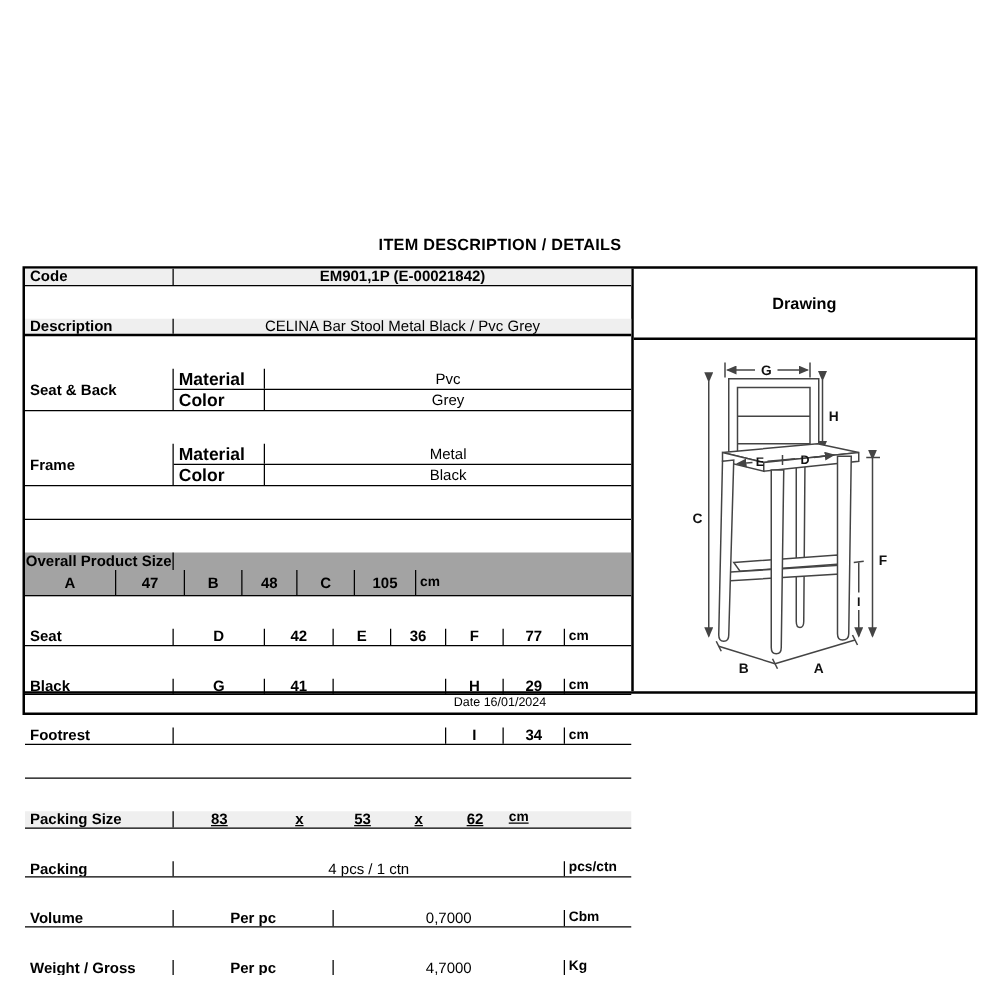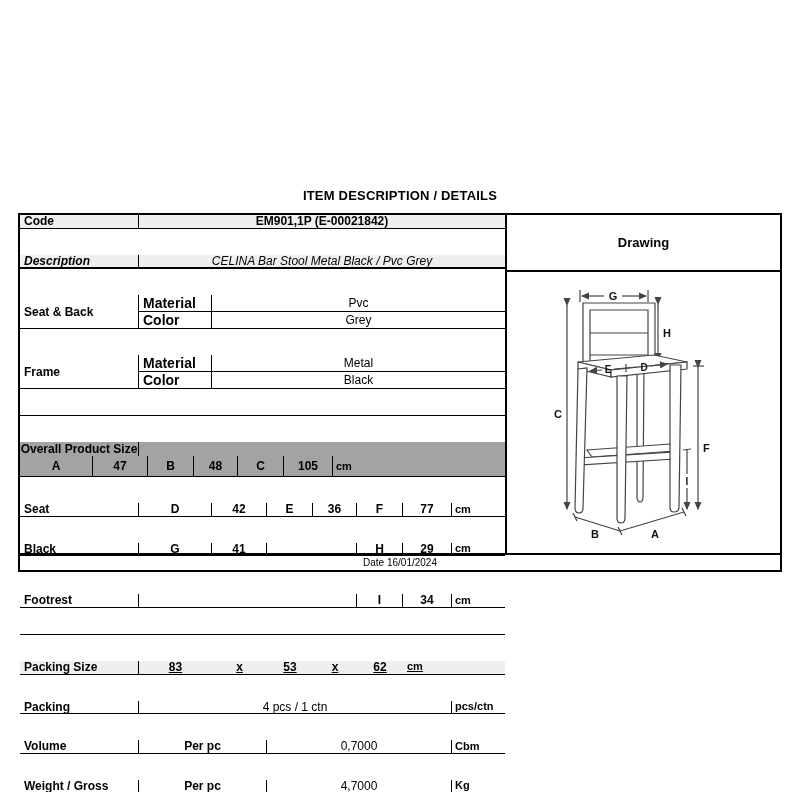--- a/index.html
+++ b/index.html
@@ -18,26 +18,26 @@
           font-size:12px; line-height:1.05; }
   .cell:last-child { border-right:none; }
   .lab { font-weight:bold; padding-left:4px; }
   .ctr { justify-content:center; text-align:center; }
   .b { font-weight:bold; }
   .shade { background:#efefef; }
 
   .r-simple  { grid-template-columns:119px 1fr; }
   .r-size    { grid-template-columns:119px 73px 55px 46px 44px 46px 49px 1fr; }
   .r-back    { grid-template-columns:119px 73px 55px 90px 46px 49px 1fr; }
-  .r-foot    { grid-template-columns:119px 218px 46px 49px 1fr;margin-top:12px; }
+  .r-foot    { grid-template-columns:119px 218px 46px 49px 1fr; }
   .r-punit   { grid-template-columns:119px 313px 1fr; }
   .r-perpc   { grid-template-columns:119px 128px 185px 1fr; }
 
   .h-code { height:27px; }
-  .h-desc { height:30px; border-bottom-width:2px;font-style:italic; }
+  .h-desc { height:30px; border-bottom-width:2px; }
   .h20 { height:20px; } .h21 { height:21px; } .h22 { height:22px; }
 
   .sect { display:flex; border-bottom:1px solid #000; }
   .sect-label { width:119px; border-right:1px solid #000; display:flex; align-items:center;
                 font-weight:bold; padding-left:4px; font-size:12px; }
   .sect-rows { flex:1; display:flex; flex-direction:column; }
   .srow { display:flex; flex:1; }
   .srow + .srow { border-top:1px solid #000; }
   .kcell { width:73px; border-right:1px solid #000; display:flex; align-items:center;
            font-weight:bold; padding-left:4px; font-size:14px; }

